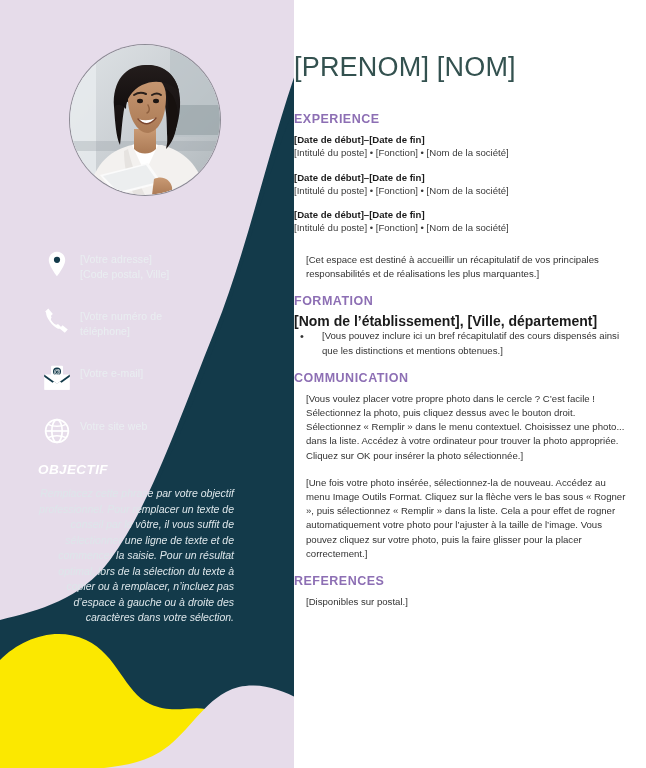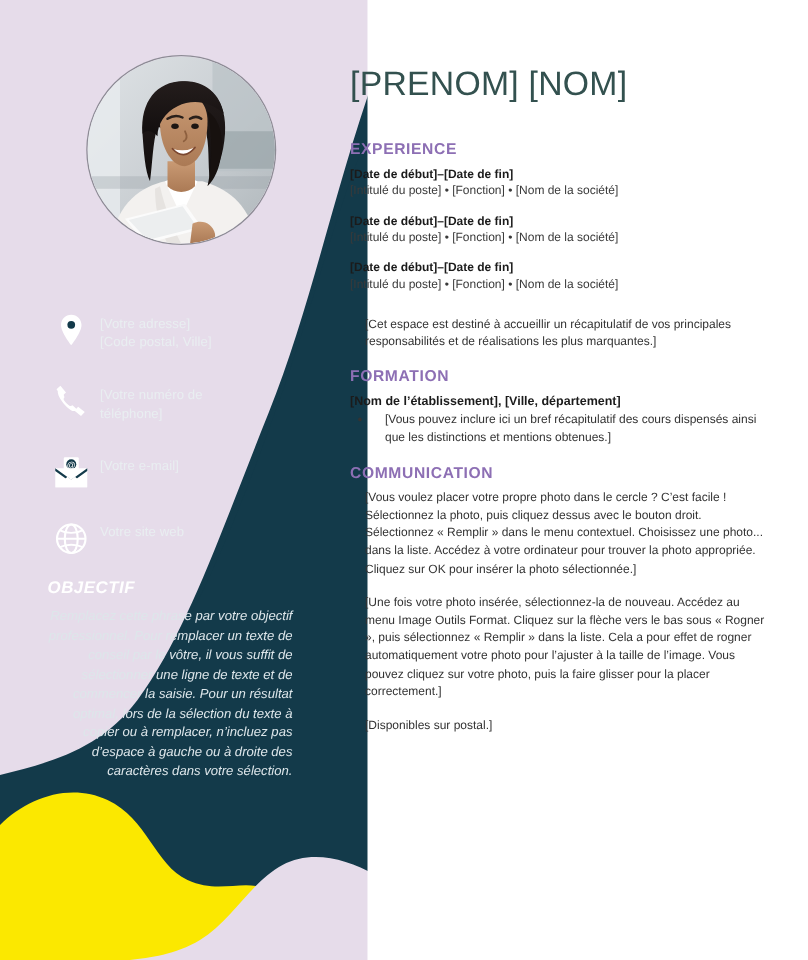--- a/index.html
+++ b/index.html
@@ -33,36 +33,36 @@
   .contact-text .line{display:block;}
 
   
   .objectif{position:absolute;left:38px;top:462px;width:196px;font-style:italic;}
   .objectif-title{
     color:#ffffff;font-size:13.5px;font-weight:bold;letter-spacing:.4px;margin-bottom:9px;
   }
   .objectif-body{color:#dde6ea;font-size:10.5px;line-height:15.5px;text-align:right;}
 
   
-  .main{position:absolute;left:280px;top:0;width:340px;height:568px;}
+  .main{position:absolute;left:294px;top:0;width:340px;height:568px;}
   .cv-name{
     position:absolute;left:0;top:52px;
     font-size:27px;font-weight:normal;color:#33514f;letter-spacing:.2px;white-space:nowrap;
   }
   .sections{position:absolute;left:0;top:112px;width:338px;}
   .section{margin-bottom:0;}
   .section-heading{
     color:#8d6fb4;font-size:12.5px;font-weight:bold;letter-spacing:.5px;
     margin:0 0 7px 0;
   }
   .job{margin-bottom:11px;}
   .job-dates{font-size:9.6px;font-weight:bold;color:#1b1b1b;line-height:13px;}
   .job-detail{font-size:9.6px;color:#3a3a3a;line-height:13.5px;}
   .para{font-size:9.6px;color:#333333;line-height:14.2px;margin:0 0 13px 12px;}
-  .school{font-size:10px;font-weight:bold;color:#1b1b1b;line-height:13.5px;margin-bottom:1px;}
+  .school{font-size:14px;font-weight:bold;color:#1b1b1b;line-height:13.5px;margin-bottom:1px;}
   .bullet-row{display:flex;margin:0 0 13px 0;}
   .bullet-dot{flex:0 0 22px;font-size:11px;line-height:14.2px;color:#333;padding-left:6px;}
   .bullet-text{font-size:9.6px;color:#333333;line-height:14.2px;}
   .spacer-sm{height:7px;}
 </style>
 </head>
 <body>
 
 <div class="page">
 
@@ -266,18 +266,19 @@
       <div class="section">
         <div class="section-heading">COMMUNICATION</div>
         <p class="para">[Vous voulez placer votre propre photo dans le cercle ? C’est facile ! Sélectionnez la photo, puis cliquez dessus avec le bouton droit. Sélectionnez « Remplir » dans le menu contextuel. Choisissez une photo... dans la liste. Accédez à votre ordinateur pour trouver la photo appropriée. Cliquez sur OK pour insérer la photo sélectionnée.]</p>
       </div>
 
       <div class="section">
         <p class="para">[Une fois votre photo insérée, sélectionnez-la de nouveau. Accédez au menu Image Outils Format. Cliquez sur la flèche vers le bas sous « Rogner », puis sélectionnez « Remplir » dans la liste. Cela a pour effet de rogner automatiquement votre photo pour l’ajuster à la taille de l’image. Vous pouvez cliquez sur votre photo, puis la faire glisser pour la placer correctement.]</p>
       </div>
 
       <div class="section">
+        <div class="section-heading">REFERENCES</div>
         <p class="para">[Disponibles sur postal.]</p>
       </div>
 
     </div>
   </div>
 </div>
 
 </body></html>

